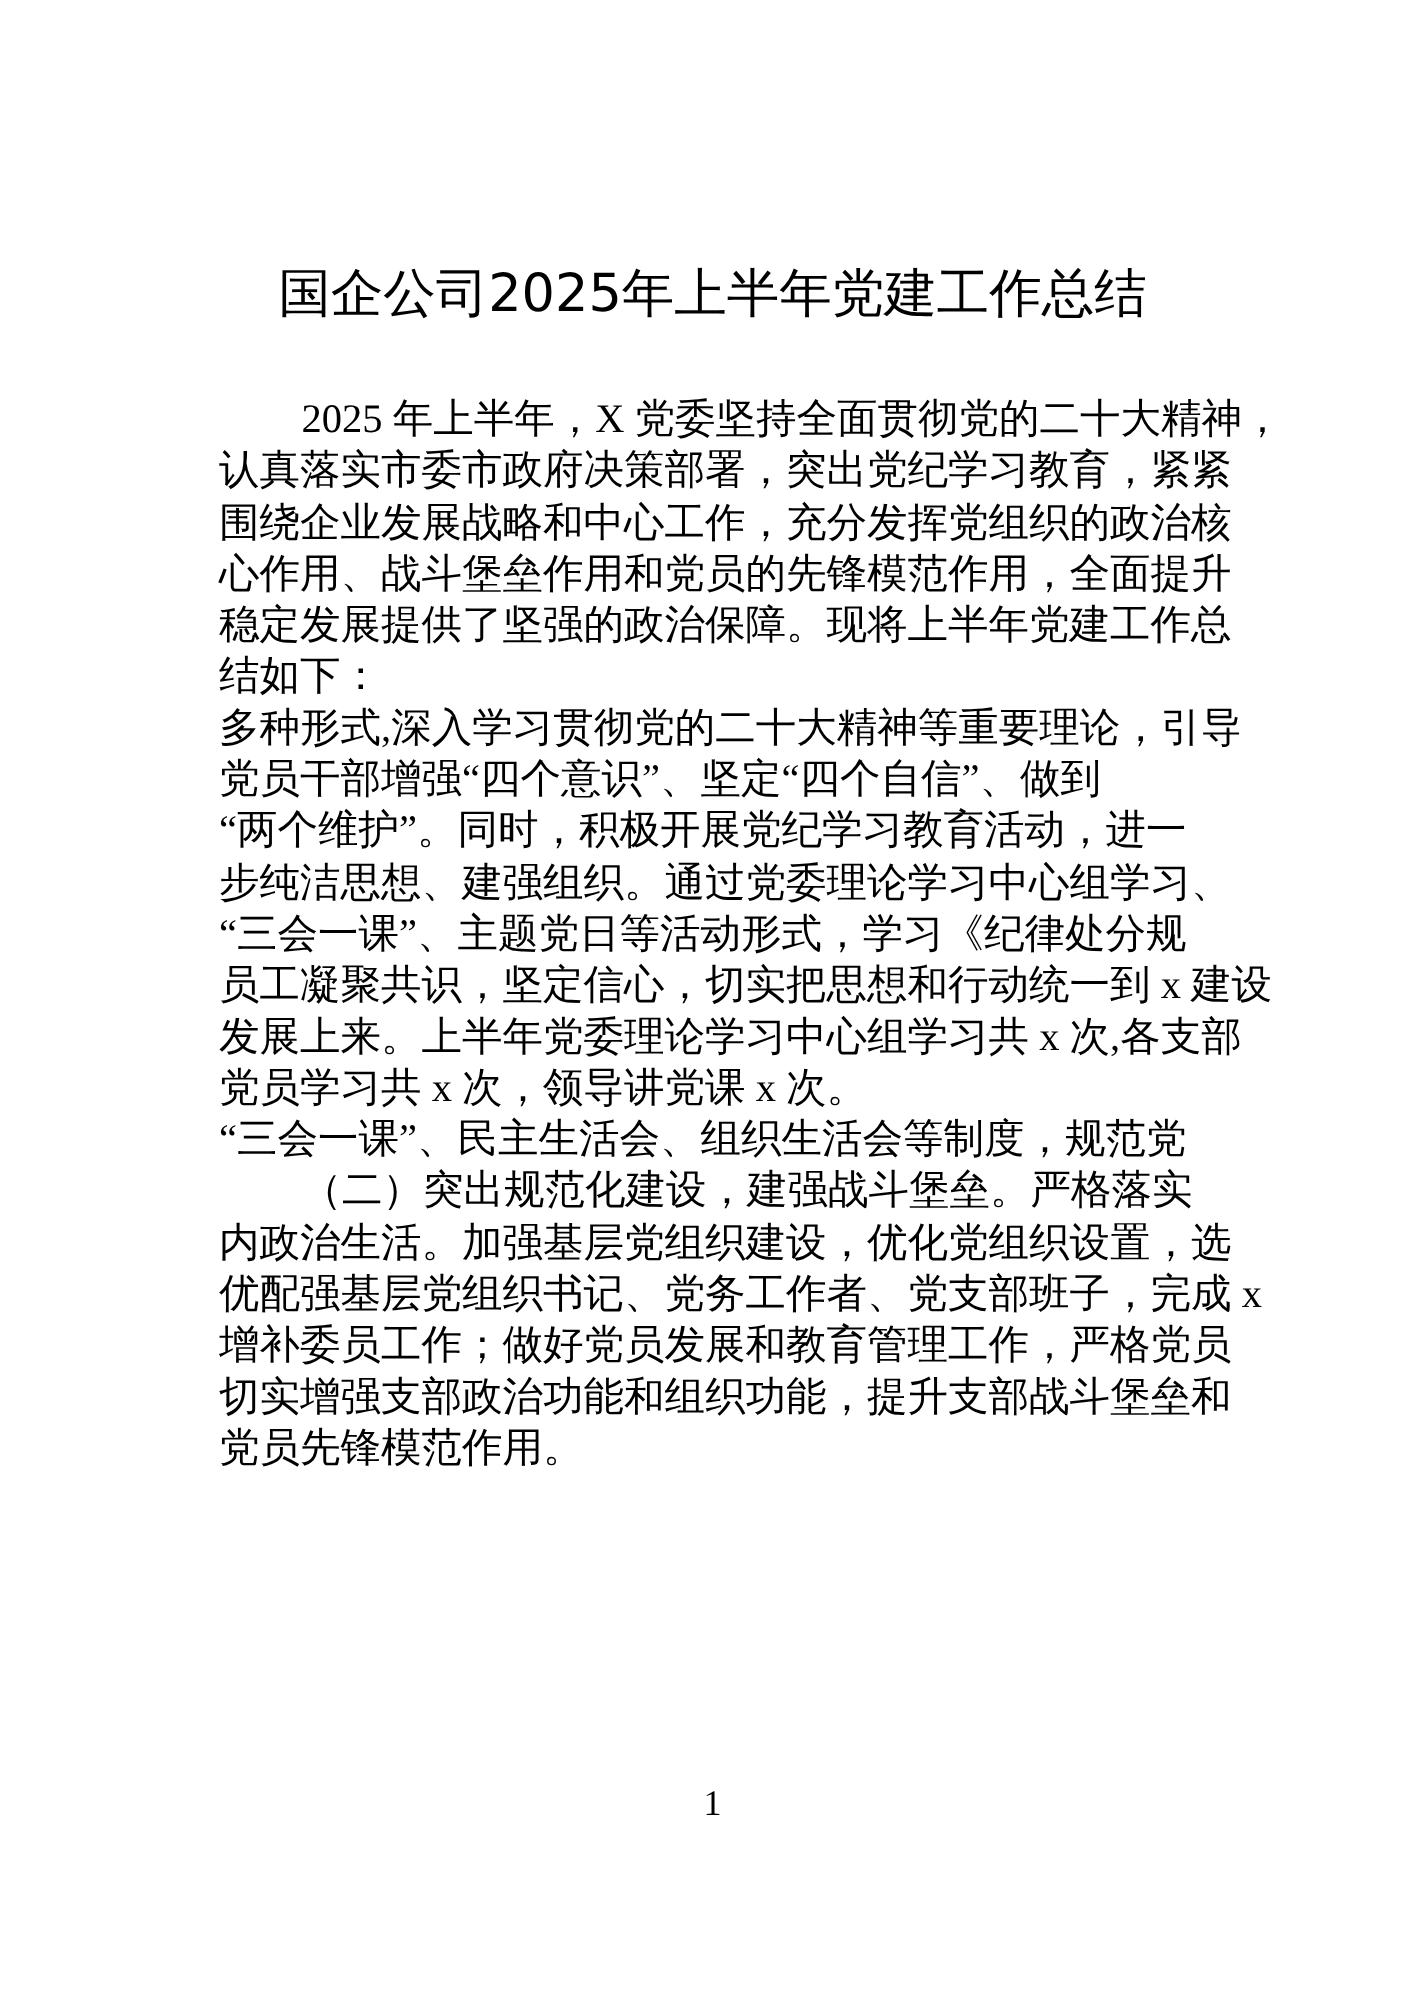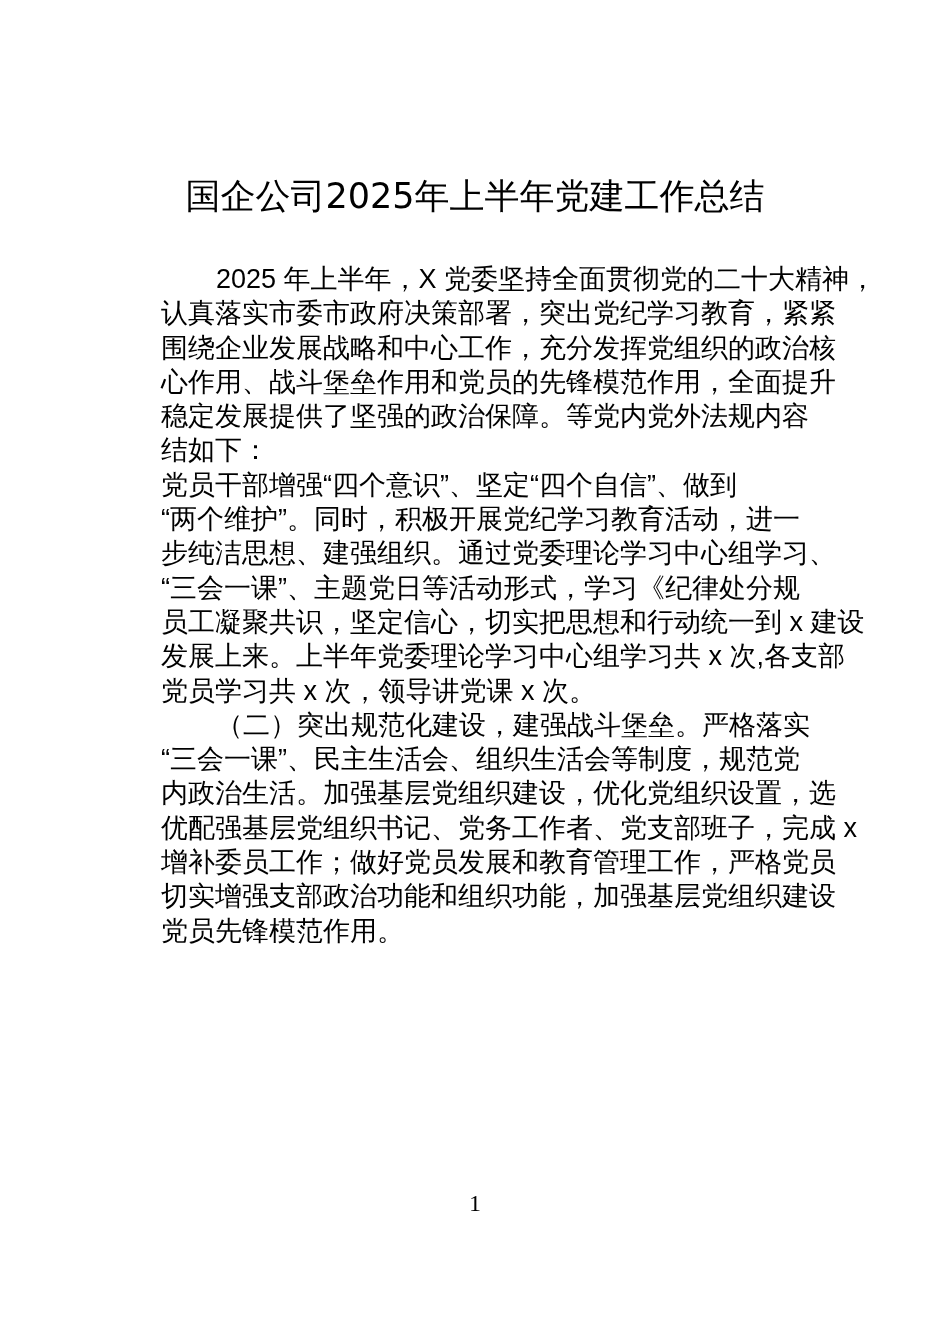--- a/index.html
+++ b/index.html
@@ -29,24 +29,24 @@
       width: 950px;
       text-align: center;
       font-family: "DejaVu Sans", sans-serif;
       font-size: 35px;
       line-height: 48px;
       letter-spacing: 0px;
       white-space: nowrap;
     }
     .body-text {
       position: absolute;
-      left: 161px;
+      left: 146px;
       top: 262px;
       width: 690px;
-      font-family: Liberation Sans, sans-serif;
+      font-family: Liberation Serif, serif;
       font-size: 27px;
       line-height: 34.3px;
     }
     .line {
       display: block;
       white-space: nowrap;
       height: 34.3px;
     }
     .line.indent {
       padding-left: 55px;
@@ -69,41 +69,42 @@
 
   <div class="title">国企公司2025年上半年党建工作总结</div>
 
   <div class="body-text">
 
     <div>
       <span class="line indent">2025 年上半年，X 党委坚持全面贯彻党的二十大精神，</span>
       <span class="line">认真落实市委市政府决策部署，突出党纪学习教育，紧紧</span>
       <span class="line">围绕企业发展战略和中心工作，充分发挥党组织的政治核</span>
       <span class="line">心作用、战斗堡垒作用和党员的先锋模范作用，全面提升</span>
-      <span class="line">稳定发展提供了坚强的政治保障。等党内党外法规内容</span>
+      <span class="line">稳定发展提供了坚强的政治保障。现将上半年党建工作总</span>
       <span class="line">结如下：</span>
     </div>
 
     <div>
+      <span class="line">多种形式,深入学习贯彻党的二十大精神等重要理论，引导</span>
       <span class="line">党员干部增强“四个意识”、坚定“四个自信”、做到</span>
       <span class="line">“两个维护”。同时，积极开展党纪学习教育活动，进一</span>
       <span class="line">步纯洁思想、建强组织。通过党委理论学习中心组学习、</span>
       <span class="line">“三会一课”、主题党日等活动形式，学习《纪律处分规</span>
       <span class="line">员工凝聚共识，坚定信心，切实把思想和行动统一到 x 建设</span>
       <span class="line">发展上来。上半年党委理论学习中心组学习共 x 次,各支部</span>
       <span class="line">党员学习共 x 次，领导讲党课 x 次。</span>
     </div>
 
     <div>
+      <span class="line">“三会一课”、民主生活会、组织生活会等制度，规范党</span>
       <span class="line indent">（二）突出规范化建设，建强战斗堡垒。严格落实</span>
-      <span class="line">“三会一课”、民主生活会、组织生活会等制度，规范党</span>
       <span class="line">内政治生活。加强基层党组织建设，优化党组织设置，选</span>
       <span class="line">优配强基层党组织书记、党务工作者、党支部班子，完成 x</span>
       <span class="line">增补委员工作；做好党员发展和教育管理工作，严格党员</span>
-      <span class="line">切实增强支部政治功能和组织功能，加强基层党组织建设</span>
+      <span class="line">切实增强支部政治功能和组织功能，提升支部战斗堡垒和</span>
       <span class="line">党员先锋模范作用。</span>
     </div>
 
   </div>
 
   <div class="page-number">1</div>
 
 </div>
 
 </body></html>

